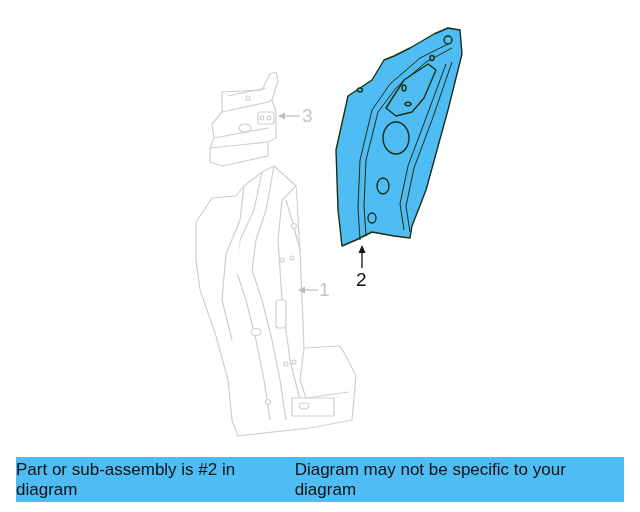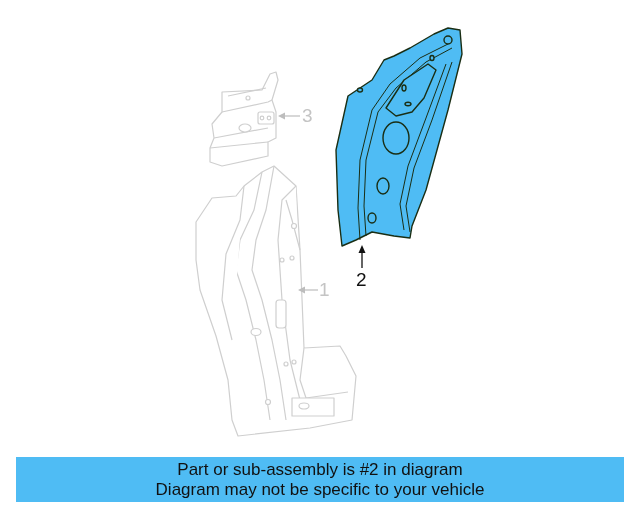--- a/index.html
+++ b/index.html
@@ -4,21 +4,21 @@
   <style>
     html, body { margin: 0; padding: 0; background: #ffffff; }
     body { width: 640px; height: 512px; position: relative; overflow: hidden; font-family: "Liberation Sans", sans-serif; }
     .diagram { position: absolute; left: 0; top: 0; width: 640px; height: 450px; }
     .callout { position: absolute; font-family: "Liberation Sans", sans-serif; font-size: 19px; line-height: 1; }
     .callout.ghost { color: #c4c4c4; }
     .callout.active { color: #111111; }
     .banner {
       position: absolute; left: 16px; top: 457px; width: 608px; height: 45px;
       background: #4fbcf4; color: #111;
-      display: flex; flex-direction: column; align-items: center; justify-content: center;
+      display: flex; flex-direction: row; align-items: center; justify-content: center;
       font-size: 17px; line-height: 20px;
     }
     .banner span { display: block; }
   </style>
 </head>
 <body>
 
 <div class="diagram">
   <svg width="640" height="450" viewBox="0 0 640 450" xmlns="http://www.w3.org/2000/svg">
 
@@ -87,14 +87,14 @@
     </g>
   </svg>
 
   <span class="callout ghost" style="left:302px; top:106px;">3</span>
   <span class="callout ghost" style="left:319px; top:280px;">1</span>
   <span class="callout active" style="left:356px; top:270px;">2</span>
 </div>
 
 <div class="banner">
   <span>Part or sub-assembly is #2 in diagram</span>
-  <span>Diagram may not be specific to your vehicle</span>
+  <span>Diagram may not be specific to your diagram</span>
 </div>
 
 </body></html>

